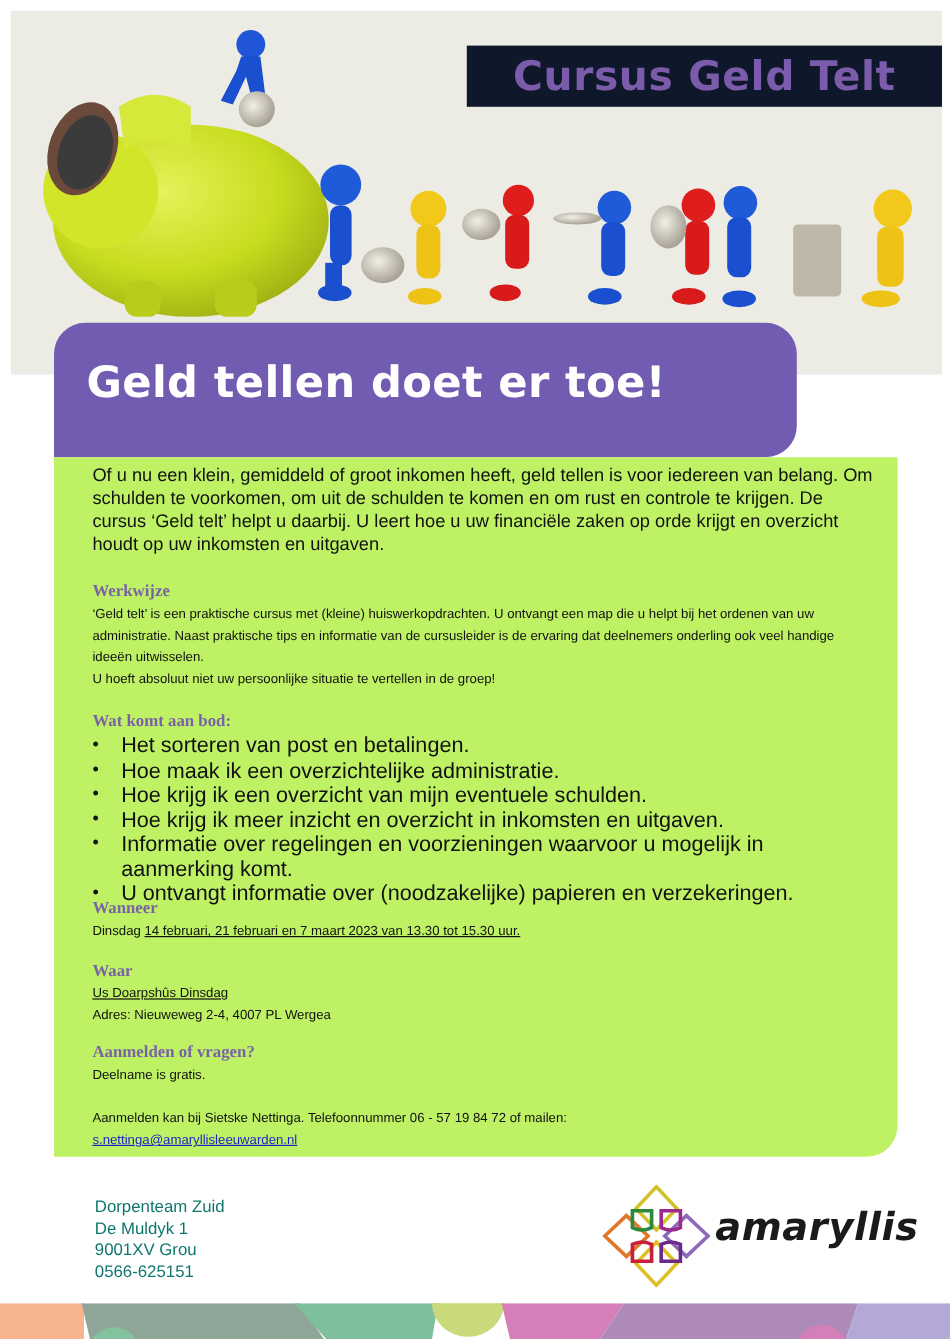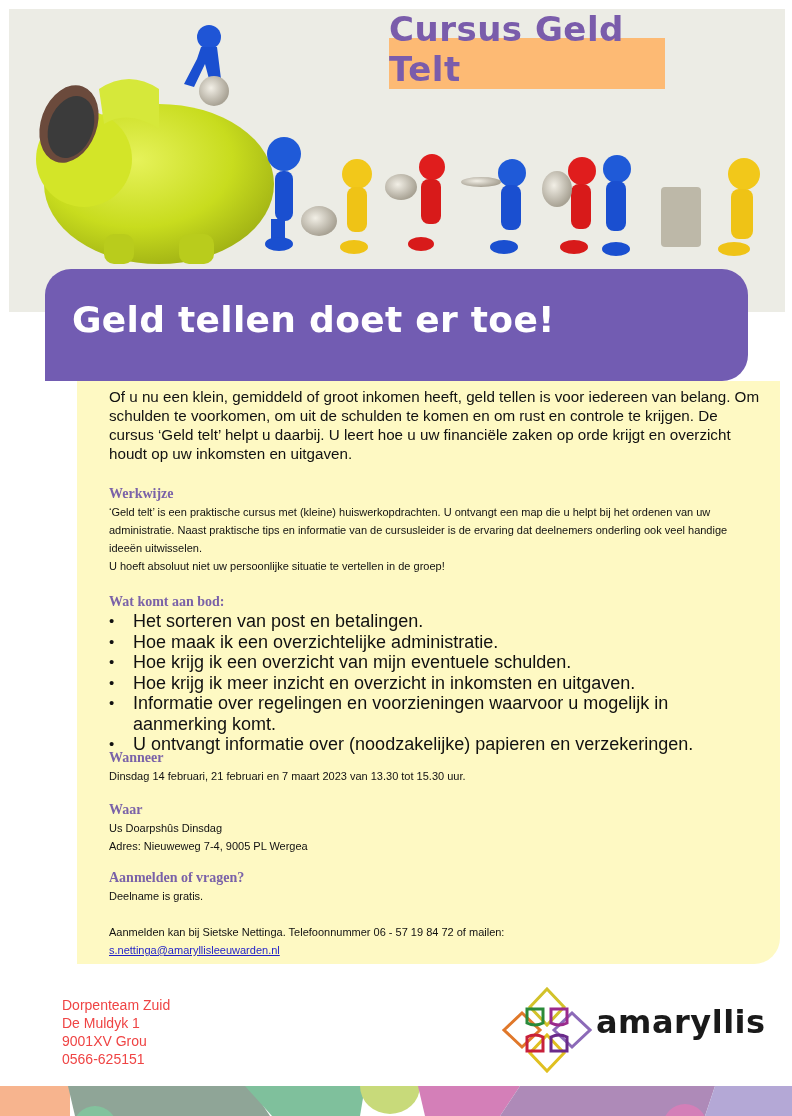--- a/index.html
+++ b/index.html
@@ -1,34 +1,34 @@
 <!DOCTYPE html>
 <html><head>
 <meta charset="utf-8">
 <style>
   html, body { margin: 0; padding: 0; }
   body { width: 792px; height: 1116px; background: #ffffff; position: relative; overflow: hidden; font-family: "DejaVu Sans", sans-serif; }
   .hero { position: absolute; left: 9px; top: 9px; width: 776px; height: 303px; background: #ecece6; overflow: hidden; }
   .hero svg { position: absolute; left: 0; top: 0; }
-  .brand-box { position: absolute; left: 389px; top: 38px; width: 276px; height: 51px; background: #fdba74; display: flex; align-items: flex-end; justify-content: center; }
+  .brand-box { position: absolute; left: 389px; top: 38px; width: 396px; height: 51px; background: #0f172a; display: flex; align-items: center; justify-content: center; }
   .brand-title { font-family: "DejaVu Sans", sans-serif; font-weight: bold; font-size: 34px; color: #7a5cab; letter-spacing: 0.5px; }
-  .banner { position: absolute; left: 45px; top: 269px; width: 703px; height: 112px; background: #725cb2; border-radius: 26px 26px 26px 0; }
+  .banner { position: absolute; left: 45px; top: 269px; width: 619px; height: 112px; background: #725cb2; border-radius: 26px 26px 26px 0; }
   .banner-title { position: absolute; left: 27px; top: 30px; font-family: "DejaVu Sans", sans-serif; font-weight: bold; font-size: 36px; color: #ffffff; letter-spacing: 0.3px; }
-  .content { position: absolute; left: 45px; top: 381px; width: 703px; height: 583px; background: #fef9c3; border-radius: 0 0 26px 0; margin-left: 32px; }
+  .content { position: absolute; left: 45px; top: 381px; width: 703px; height: 583px; background: #bef264; border-radius: 0 0 26px 0; }
   .body-text { position: absolute; left: 32px; right: 20px; font-family: "Liberation Sans", sans-serif; font-size: 15.2px; line-height: 19px; color: #111; }
   .sec-head { font-family: Liberation Serif, serif; font-weight: bold; font-size: 14px; color: #7a62a8; line-height: 18px; }
   .sec-text { font-family: "Liberation Sans", sans-serif; font-size: 11px; line-height: 18px; color: #111; }
-  .u { }
+  .u { text-decoration: underline; }
   ul.items { margin: 0; padding: 0; list-style: none; }
   ul.items li { position: relative; padding-left: 24px; font-family: "Liberation Sans", sans-serif; font-size: 18px; line-height: 20.5px; color: #111; }
   ul.items li::before { content: "\2022"; position: absolute; left: 0; top: 0; font-size: 15px; }
   a.mail { color: #1f1fc8; }
-  .footer-addr { position: absolute; left: 62px; top: 996px; font-family: "Liberation Sans", sans-serif; font-size: 14px; line-height: 18px; color: #ef4444; }
+  .footer-addr { position: absolute; left: 79px; top: 996px; font-family: "Liberation Sans", sans-serif; font-size: 14px; line-height: 18px; color: #0f766e; }
   .logo { position: absolute; left: 502px; top: 987px; width: 250px; height: 86px; }
-  .logo-word { position: absolute; left: 94px; top: 16px; font-family: "DejaVu Sans", sans-serif; font-weight: bold; font-size: 32px; color: #1a1a1a; letter-spacing: 0.5px; }
+  .logo-word { position: absolute; left: 94px; top: 16px; font-family: "DejaVu Sans", sans-serif; font-style: italic; font-weight: bold; font-size: 32px; color: #1a1a1a; letter-spacing: 0.5px; }
   .bottom-band { position: absolute; left: 0; top: 1086px; width: 792px; height: 30px; }
 </style>
 </head>
 <body>
 
 <div class="hero">
   <svg width="776" height="303" viewBox="0 0 776 303">
     <defs>
       <radialGradient id="pig" cx="40%" cy="35%" r="70%">
         <stop offset="0%" stop-color="#e6f25a"></stop>
@@ -116,21 +116,21 @@
   </div>
 
   <div class="body-text" style="top:368px;">
     <div class="sec-head">Wanneer</div>
     <div class="sec-text"><span>Dinsdag </span><span class="u">14 februari, 21 februari en 7 maart 2023  van 13.30 tot 15.30 uur.</span></div>
   </div>
 
   <div class="body-text" style="top:420px;">
     <div class="sec-head">Waar</div>
     <div class="sec-text u">Us Doarpshûs Dinsdag</div>
-    <div class="sec-text">Adres: Nieuweweg 7-4, 9005 PL Wergea</div>
+    <div class="sec-text">Adres: Nieuweweg 2-4, 4007 PL Wergea</div>
   </div>
 
   <div class="body-text" style="top:488px;">
     <div class="sec-head">Aanmelden of vragen?</div>
     <div class="sec-text">Deelname is gratis.</div>
     <div class="sec-text" style="margin-top:18px;">Aanmelden kan bij Sietske Nettinga. Telefoonnummer 06 - 57 19 84 72 of mailen:</div>
     <div class="sec-text"><a class="mail" href="mailto:s.nettinga@amaryllisleeuwarden.nl">s.nettinga@amaryllisleeuwarden.nl</a></div>
   </div>
 </div>
 

